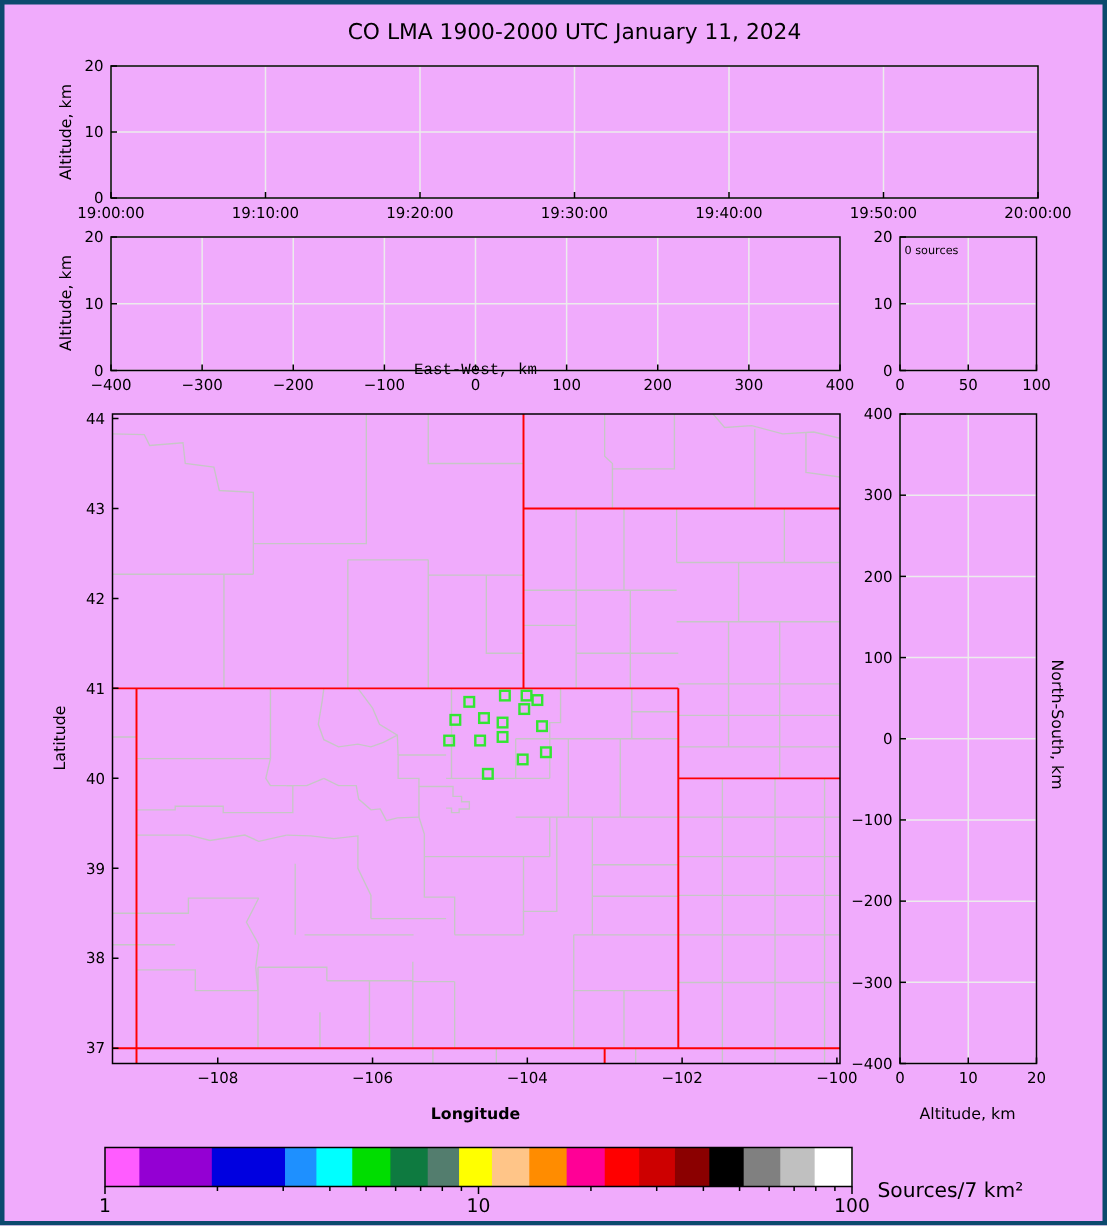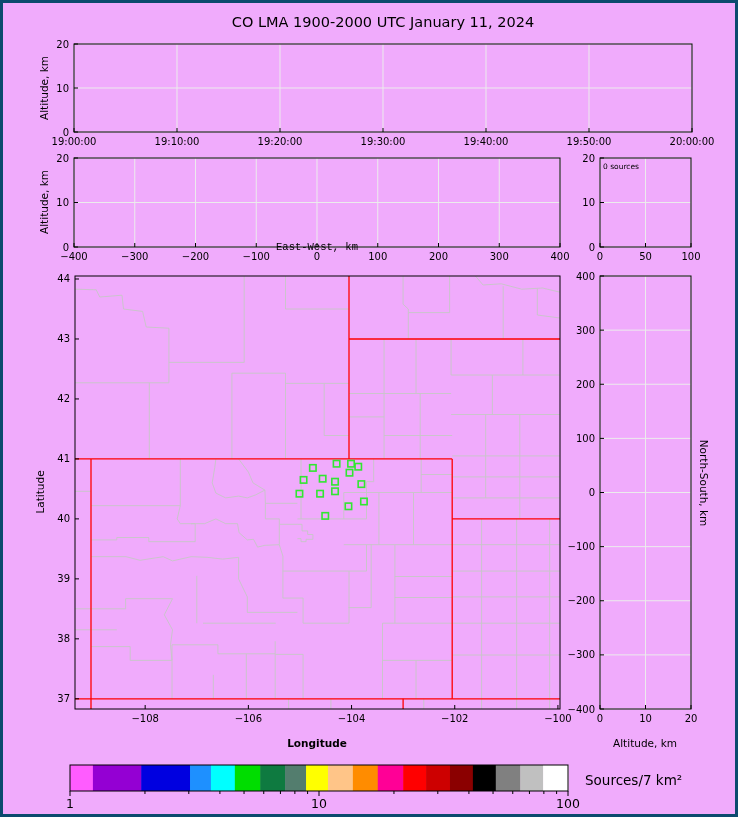--- a/index.html
+++ b/index.html
@@ -16,21 +16,21 @@
     position:absolute; left:71px; top:11px; width:618px;
     text-align:center; font-size:14.5px; color:#000;
   }
   .axlabel{
     position:absolute; font-size:10.5px; white-space:nowrap;
     transform:translate(-50%,-50%);
   }
   .axlabel.rot-ccw{ transform:translate(-50%,-50%) rotate(-90deg); }
   .axlabel.rot-cw{ transform:translate(-50%,-50%) rotate(90deg); }
   .cbar-label{
-    position:absolute; font-size:13.5px; white-space:nowrap;
+    position:absolute; font-size:13.5px; white-space:nowrap;margin-top:14px;
   }
   svg text{ font-family:"DejaVu Sans",sans-serif; fill:#000; }
   #plot-svg{ position:absolute; left:0; top:0; }
 </style>
 </head>
 <body>
 
 <div class="figure">
   <div class="title">CO LMA 1900-2000 UTC January 11, 2024</div>
 

